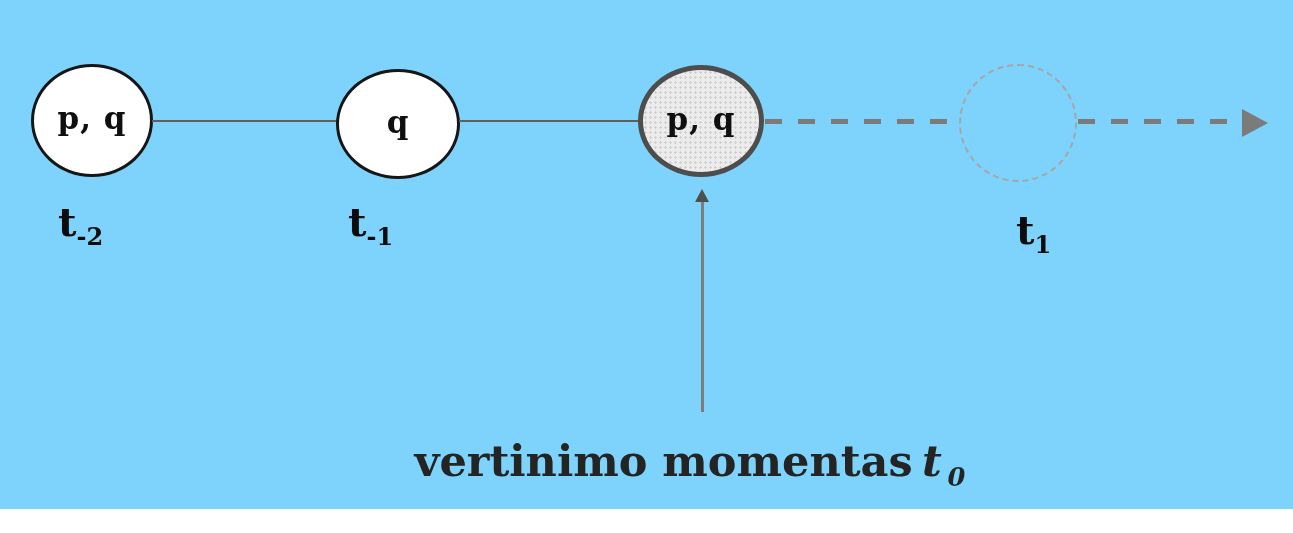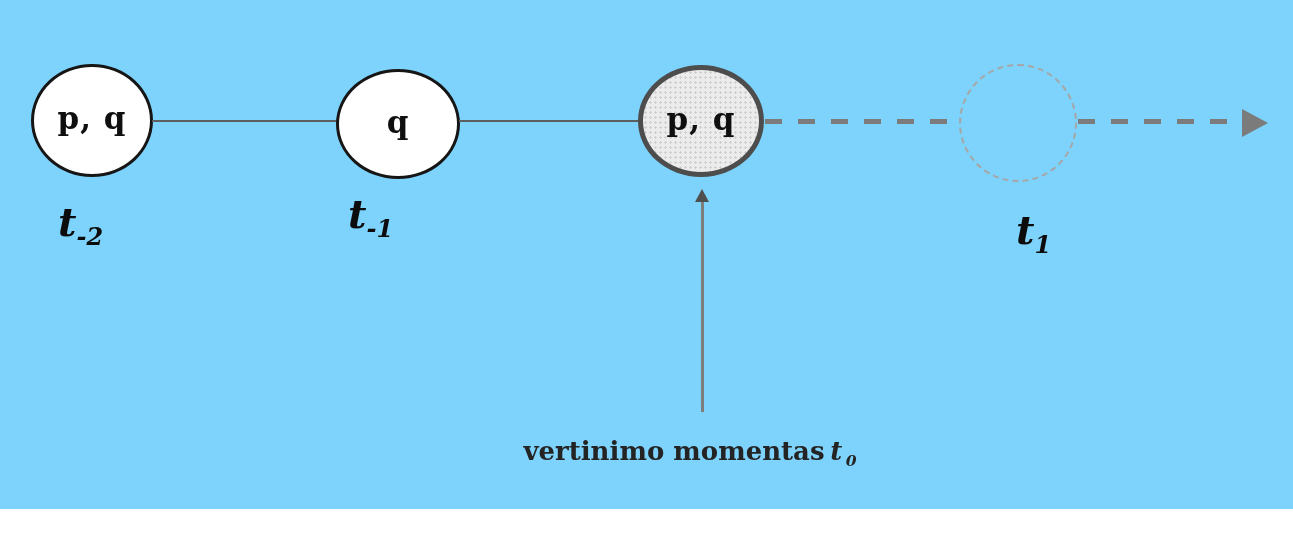--- a/index.html
+++ b/index.html
@@ -72,40 +72,39 @@
     position: absolute;
     width: 0;
     height: 0;
     border-bottom: 13px solid #4f4f4f;
     border-left: 7px solid transparent;
     border-right: 7px solid transparent;
   }
   .time-label {
     position: absolute;
     font-weight: bold;
-    font-style: italic;
     font-size: 40px;
     line-height: 1;
     color: #0c0c0c;
     white-space: nowrap;
   }
   .time-label sub, .caption sub {
     font-size: 0.60em;
     line-height: 0;
     vertical-align: -0.38em;
     letter-spacing: 0;
   }
   .caption {
     position: absolute;
     left: 380px;
     top: 436px;
     width: 620px;
     text-align: center;
     font-weight: bold;
-    font-size: 26px;
+    font-size: 43px;
     line-height: 1.2;
     color: #242424;
     white-space: nowrap;
   }
   .caption .t-italic {
     font-style: italic;
     margin-left: 0.22em;
   }
 </style>
 </head>
@@ -135,19 +134,19 @@
 
   <div class="dashed-connector" style="left:1078px; top:119px; width:164px;"></div>
 
   <div class="arrow-right" style="left:1242px; top:109px;"></div>
 
   <div class="eval-arrow-line" style="left:701px; top:200px; height:212px;"></div>
   <div class="arrow-up" style="left:695px; top:189px;"></div>
 
   <div class="time-label" style="left:58px; top:202px;"><span>t</span><sub>-2</sub></div>
 
-  <div class="time-label" style="left:348px; top:194px;"><span>t</span><sub>-1</sub></div>
+  <div class="time-label" style="left:348px; top:202px;"><span>t</span><sub>-1</sub></div>
 
   <div class="time-label" style="left:1016px; top:210px;"><span>t</span><sub>1</sub></div>
 
   <div class="caption"><span>vertinimo momentas</span><span class="t-italic">t</span><sub class="t-italic">0</sub></div>
 
 </div>
 
 </body></html>

